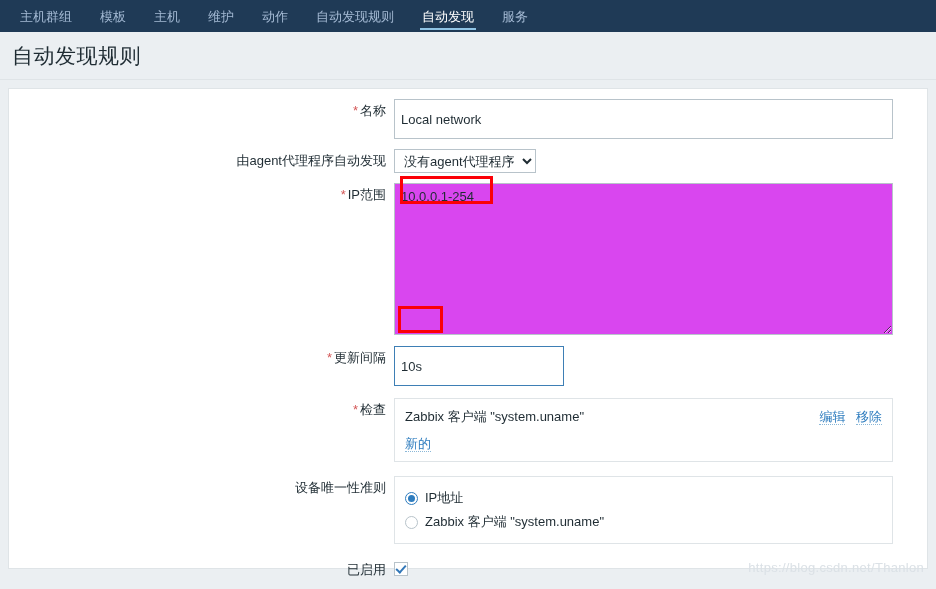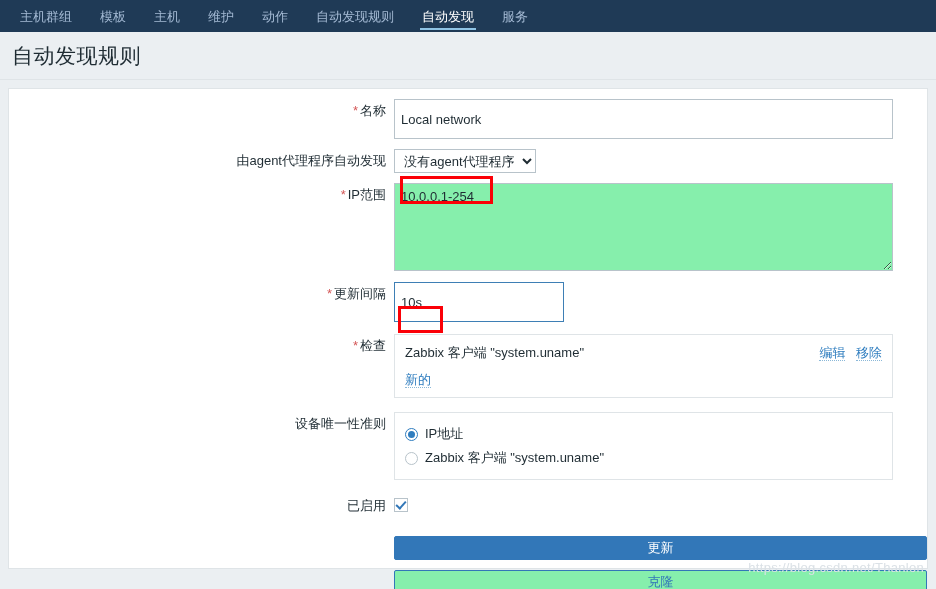--- a/index.html
+++ b/index.html
@@ -127,23 +127,23 @@
     font-family: Liberation Sans, sans-serif;
     font-size: 13px;
     color: #1f2c33;
     padding: 0 4px 0 5px;
     box-sizing: border-box;
     outline: none;
   }
 
   textarea.ta {
     width: 499px;
-    height: 88px;
-    border: 1px solid #b8c3ca;
-    background: #86efac;
+    height: 152px;
+    border: 1px solid #b8c3ca;
+    background: #d946ef;
     font-family: "Liberation Sans", "DejaVu Sans", sans-serif;
     font-size: 13px;
     color: #1f2c33;
     padding: 4px 6px;
     box-sizing: border-box;
     outline: none;
     resize: both;
     line-height: 17px;
   }
 

